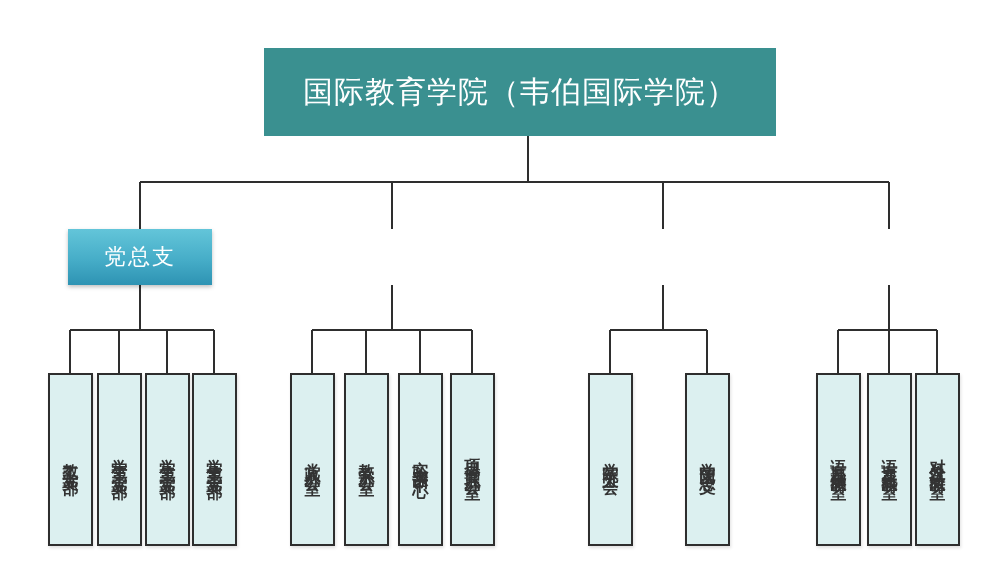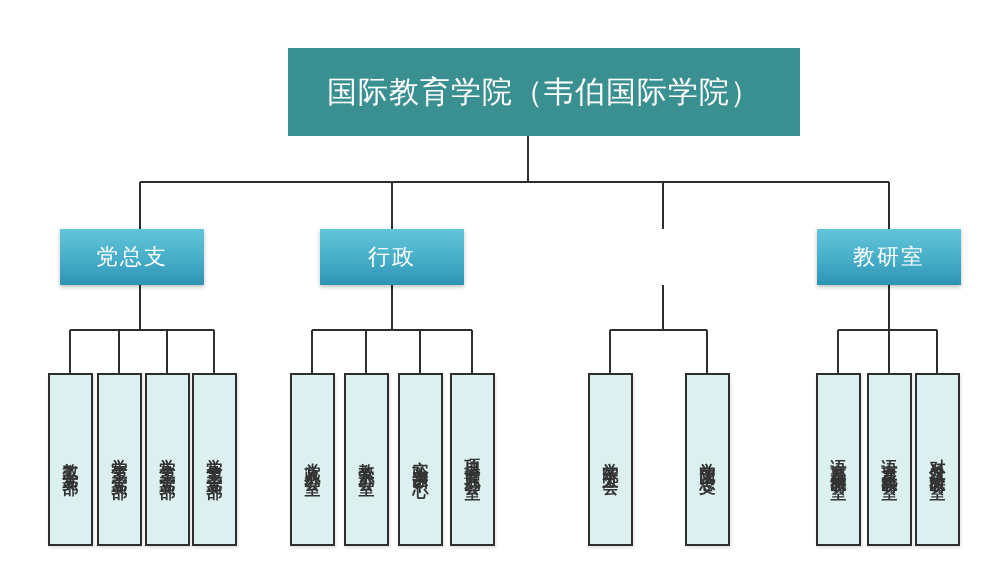--- a/index.html
+++ b/index.html
@@ -21,37 +21,37 @@
     width: 990px; height: 582px;
   }
   .node {
     position: absolute;
     display: flex;
     align-items: center;
     justify-content: center;
     box-sizing: border-box;
   }
   .root-node {
-    left: 288px; top: 48px;
+    left: 264px; top: 48px;
     width: 512px; height: 88px;
     background: #3A9090;
     color: #ffffff;
     font-size: 30px;
     letter-spacing: 1px;
   }
   .branch-node {
     top: 229px;
     width: 144px; height: 56px;
     background: linear-gradient(180deg, #63C5D9 0%, #46ADC8 55%, #2E93B3 100%);
     color: #ffffff;
     font-size: 22px;
     letter-spacing: 2px;
     box-shadow: 0 2px 4px rgba(0,0,0,0.25);
   }
-  .branch-1 { left: 60px; }
+  .branch-1 { left: 68px; }
   .branch-2 { left: 320px; }
   .branch-3 { left: 591px; }
   .branch-4 { left: 817px; }
   .leaf-node {
     top: 373px;
     width: 45px; height: 173px;
     background: #DCF0F0;
     border: 2px solid #2E2E2E;
     color: #333333;
     font-size: 16px;
@@ -124,26 +124,20 @@
     </g>
   </svg>
 
   <div class="node root-node">
     <span>国际教育学院（韦伯国际学院）</span>
   </div>
 
   <div class="node branch-node branch-1">
     <span>党总支</span>
   </div>
-  <div class="node branch-node branch-2">
-    <span>行政</span>
-  </div>
-  <div class="node branch-node branch-4">
-    <span>教研室</span>
-  </div>
 
   <div class="node leaf-node leaf-1-1">
     <span class="leaf-label">教工党支部</span>
   </div>
   <div class="node leaf-node leaf-1-2">
     <span class="leaf-label">学生第一党支部</span>
   </div>
   <div class="node leaf-node leaf-1-3">
     <span class="leaf-label">学生第二党支部</span>
   </div>

